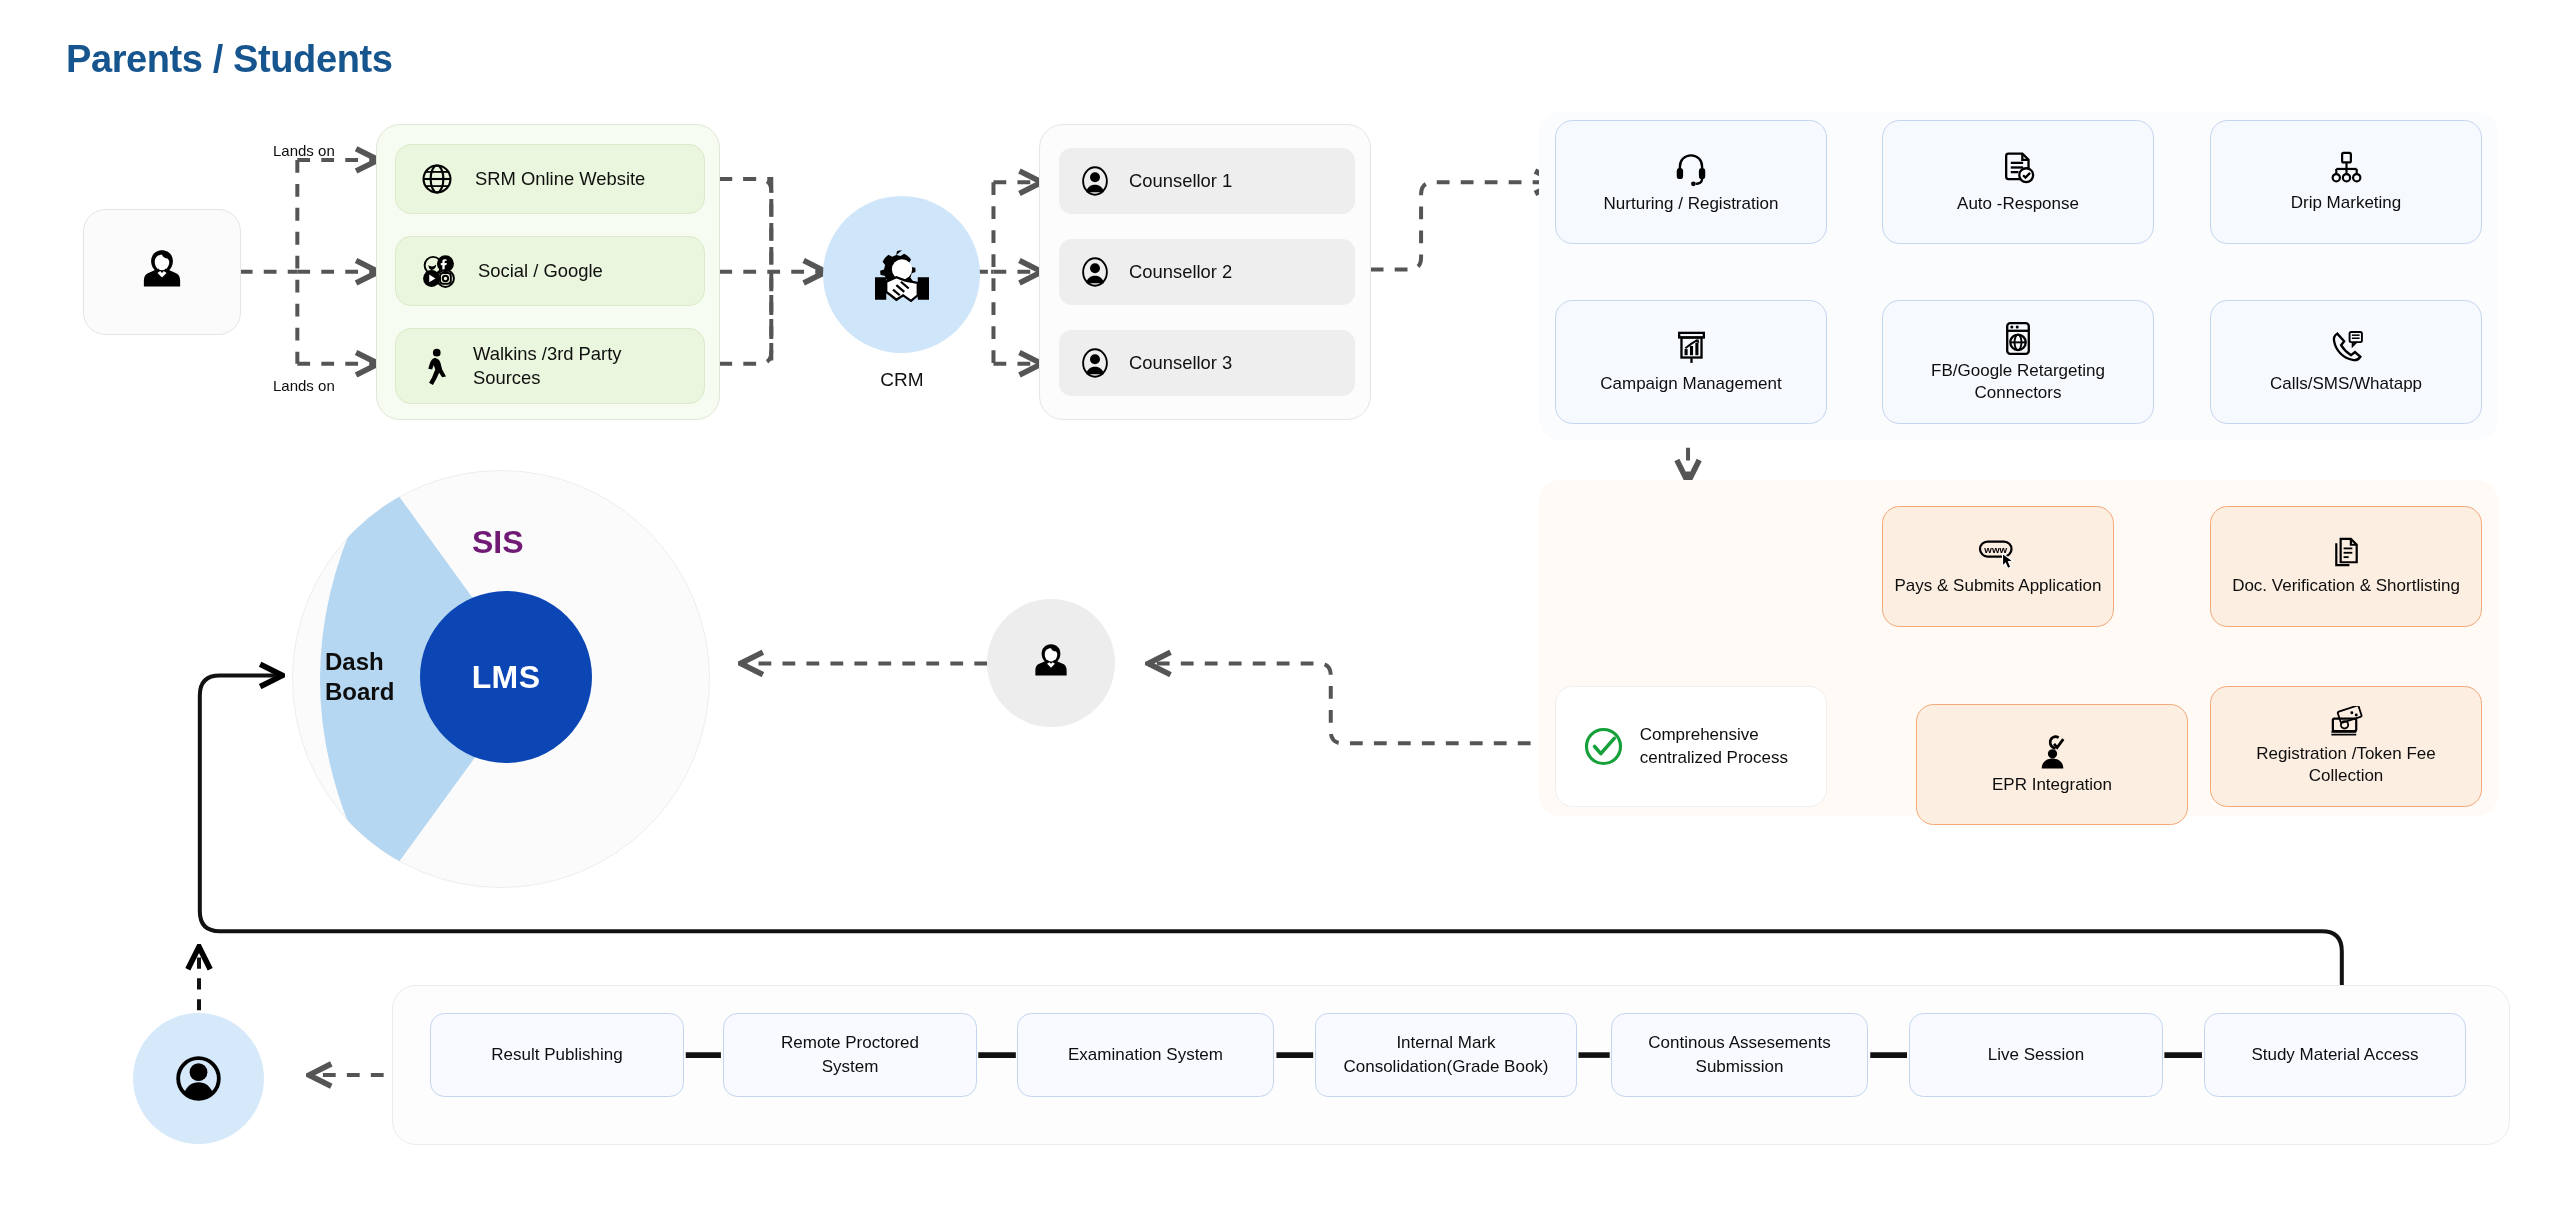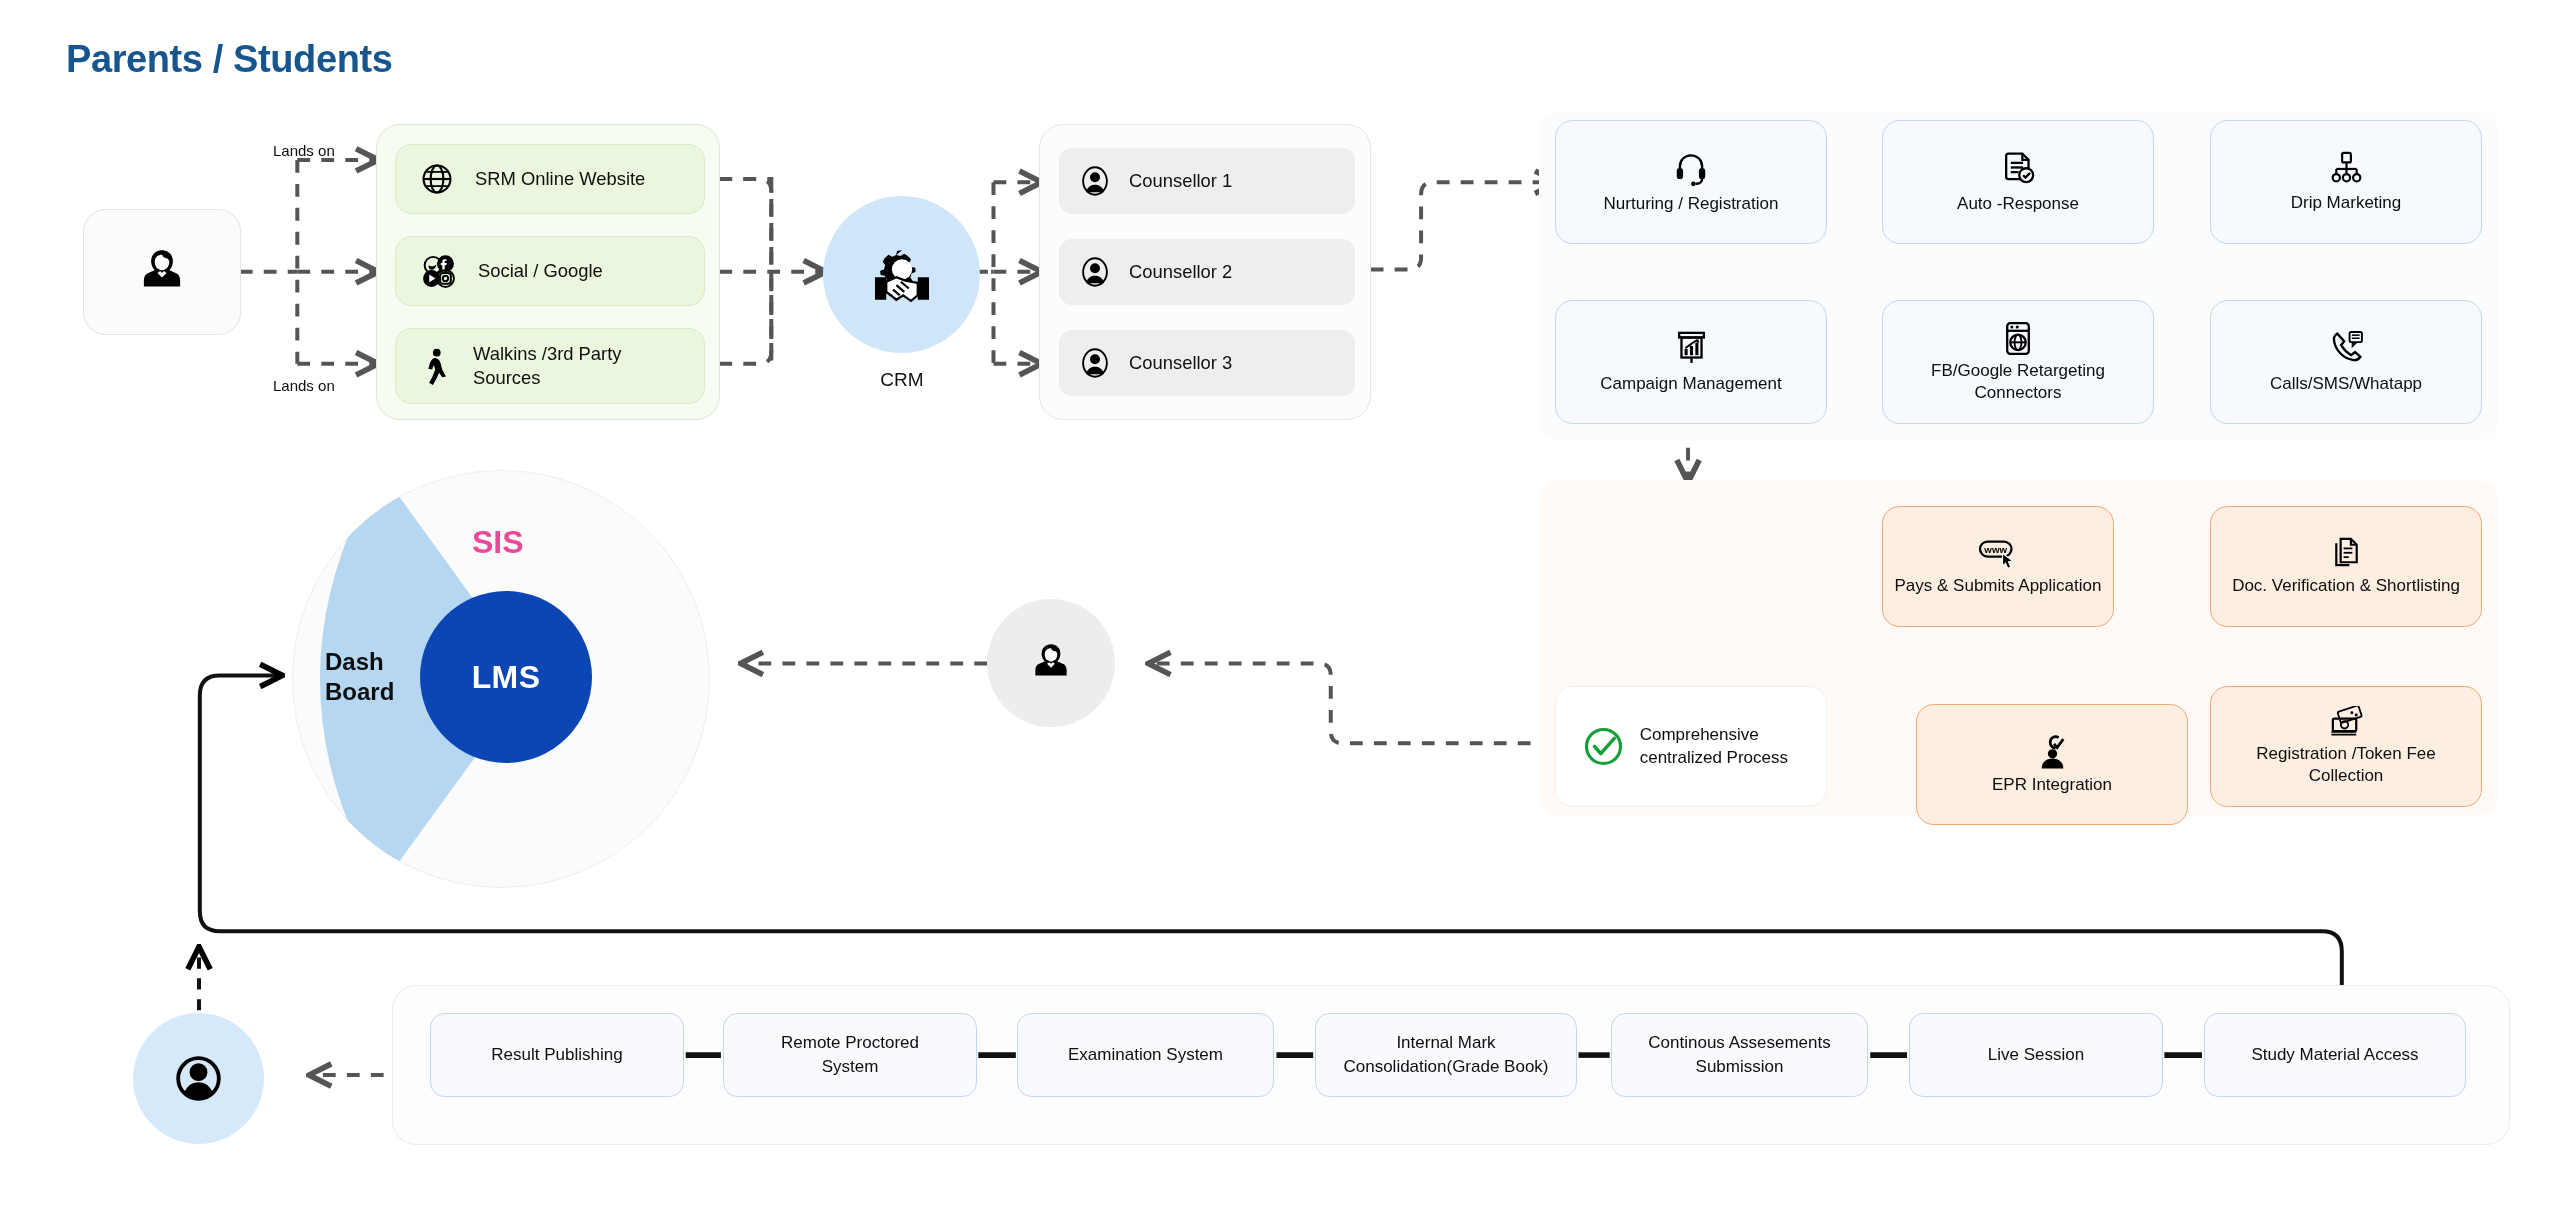--- a/index.html
+++ b/index.html
@@ -150,21 +150,21 @@
 
   
   .sis-outer {
     position: absolute;
     background: #fbfbfb;
     border: 0.8px solid #eeeeee;
     border-radius: 50%;
   }
   .sis-text {
     position: absolute;
-    font-size: 32px; font-weight: 600; color: #ec4899;
+    font-size: 32px; font-weight: 600; color: #701a75;
   }
   .dash-wedge { position: absolute; }
   .dash-text {
     position: absolute;
     font-size: 24px; font-weight: 600; color: #0d0d0d;
     line-height: 1.25; text-align: left;
   }
   .lms-circle {
     position: absolute;
     background: #0c45b4;
@@ -522,21 +522,21 @@
 
   <div class="bottom-box" style="left:430px; top:1013px; width:254px; height:84px;">
     <div class="label" style="max-width:176px;">Result Publishing</div>
   </div>
   <div class="bottom-box" style="left:723px; top:1013px; width:254px; height:84px;">
     <div class="label" style="max-width:184px;">Remote Proctored System</div>
   </div>
   <div class="bottom-box" style="left:1017px; top:1013px; width:257px; height:84px;">
     <div class="label" style="max-width:232px;">Examination System</div>
   </div>
-  <div class="bottom-box" style="left:1315px; top:1013px; width:262px; height:84px;">
+  <div class="bottom-box" style="left:1315px; top:1013px; width:262px; height:84px;border-radius:13px;">
     <div class="label" style="max-width:248px;">Internal Mark Consolidation(Grade Book)</div>
   </div>
   <div class="bottom-box" style="left:1611px; top:1013px; width:257px; height:84px;">
     <div class="label" style="max-width:232px;">Continous Assesements Submission</div>
   </div>
   <div class="bottom-box" style="left:1909px; top:1013px; width:254px; height:84px;">
     <div class="label">Live Session</div>
   </div>
   <div class="bottom-box" style="left:2204px; top:1013px; width:262px; height:84px;">
     <div class="label" style="max-width:184px;">Study Material Access</div>

